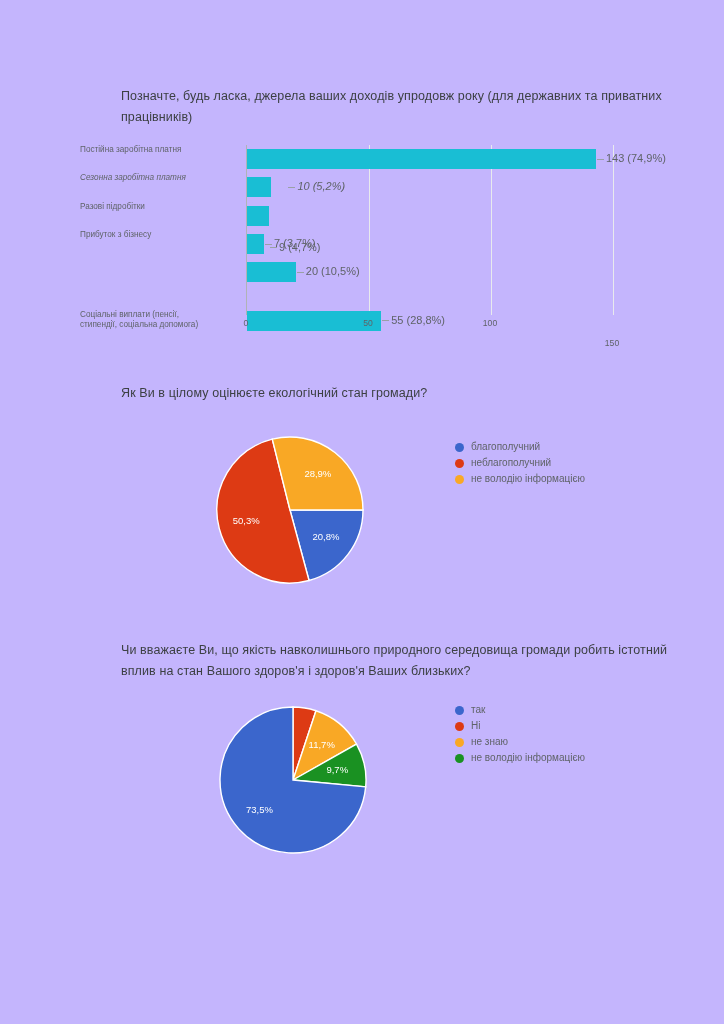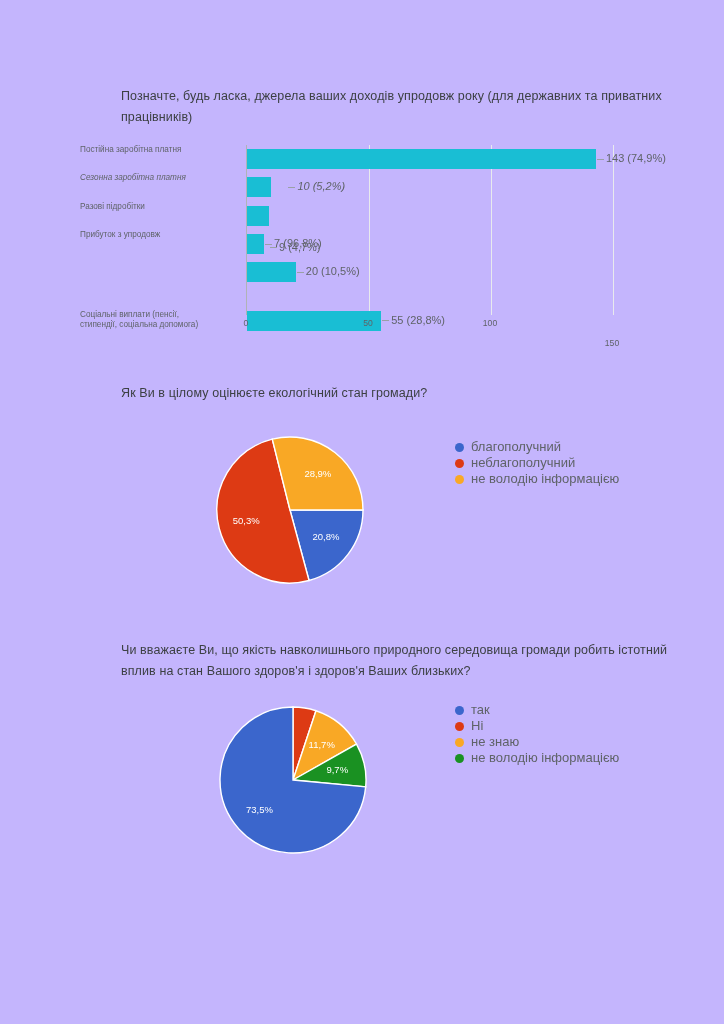--- a/index.html
+++ b/index.html
@@ -146,21 +146,21 @@
     white-space: nowrap;
   }
   .legend-swatch {
     width: 9px;
     height: 9px;
     border-radius: 50%;
     margin-right: 7px;
     flex: 0 0 auto;
   }
   .legend-text {
-    font-size: 13px;
+    font-size: 10px;
     color: #5f6368;
     line-height: 10px;
   }
 </style>
 </head>
 <body>
 
 <div class="page">
 
   <div class="question" id="q1">Позначте, будь ласка, джерела ваших доходів упродовж року (для державних та приватних працівників)</div>
@@ -179,23 +179,23 @@
           <div class="bc-label">Сезонна заробітна платня</div>
           <div class="bc-bar" style="width: 24.4px; background: rgb(25, 190, 212);"></div>
           <div class="bc-value" style="left: 25.4px; margin-left: 16px;">10 (5,2%)</div>
         </div>
         <div class="bc-row" style="top: 56.6667px; height: 28.3333px;">
           <div class="bc-label">Разові підробітки</div>
           <div class="bc-bar" style="width: 21.96px; background: rgb(25, 190, 212);"></div>
           <div class="bc-value" style="left: 22.96px; margin-top: 32px;">9 (4,7%)</div>
         </div>
         <div class="bc-row" style="top: 85px; height: 28.3333px;">
-          <div class="bc-label">Прибуток з упродовж</div>
+          <div class="bc-label">Прибуток з бізнесу</div>
           <div class="bc-bar" style="width: 17.08px; background: rgb(25, 190, 212);"></div>
-          <div class="bc-value" style="left: 18.08px;">7 (96,8%)</div>
+          <div class="bc-value" style="left: 18.08px;">7 (3,7%)</div>
         </div>
         <div class="bc-row two-line" style="top: 113.333px; height: 28.3333px;">
           <div class="bc-bar" style="width: 48.8px; background: rgb(25, 190, 212);"></div>
           <div class="bc-value" style="left: 49.8px;">20 (10,5%)</div>
         </div>
         <div class="bc-row two-line" style="top: 141.667px; height: 28.3333px; margin-top: 20px;">
           <div class="bc-label">Соціальні виплати (пенсії,
 стипендії, соціальна допомога)</div>
           <div class="bc-bar" style="width: 134.2px; background: rgb(25, 190, 212);"></div>
           <div class="bc-value" style="left: 135.2px;">55 (28,8%)</div>

